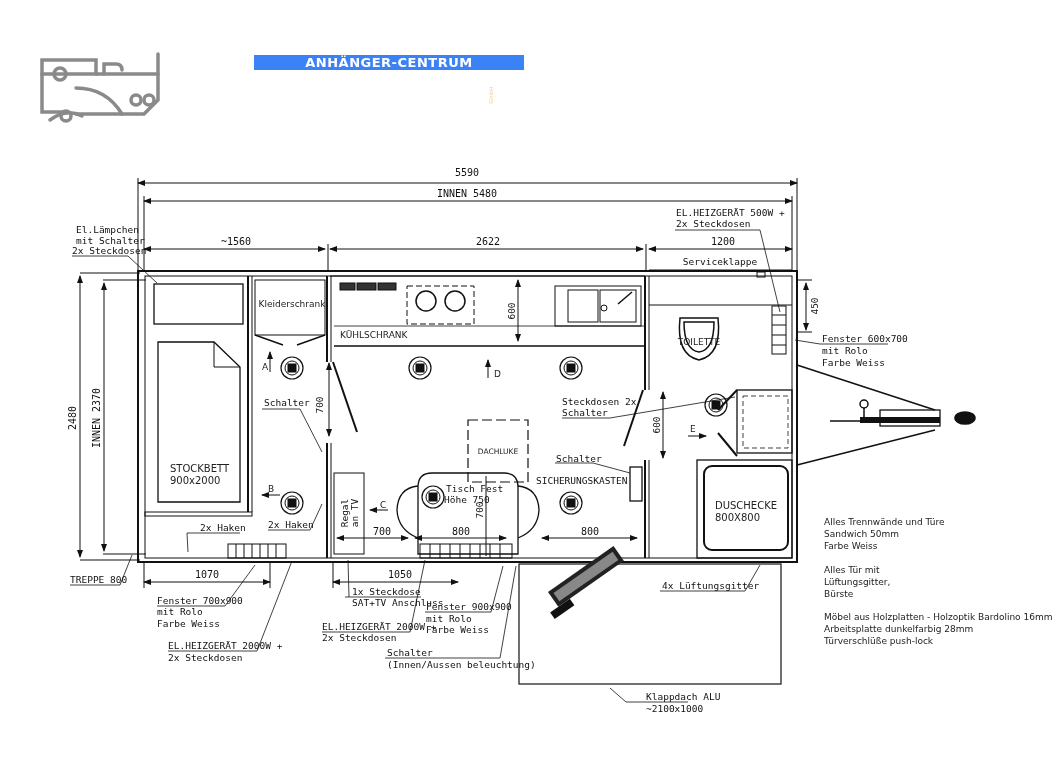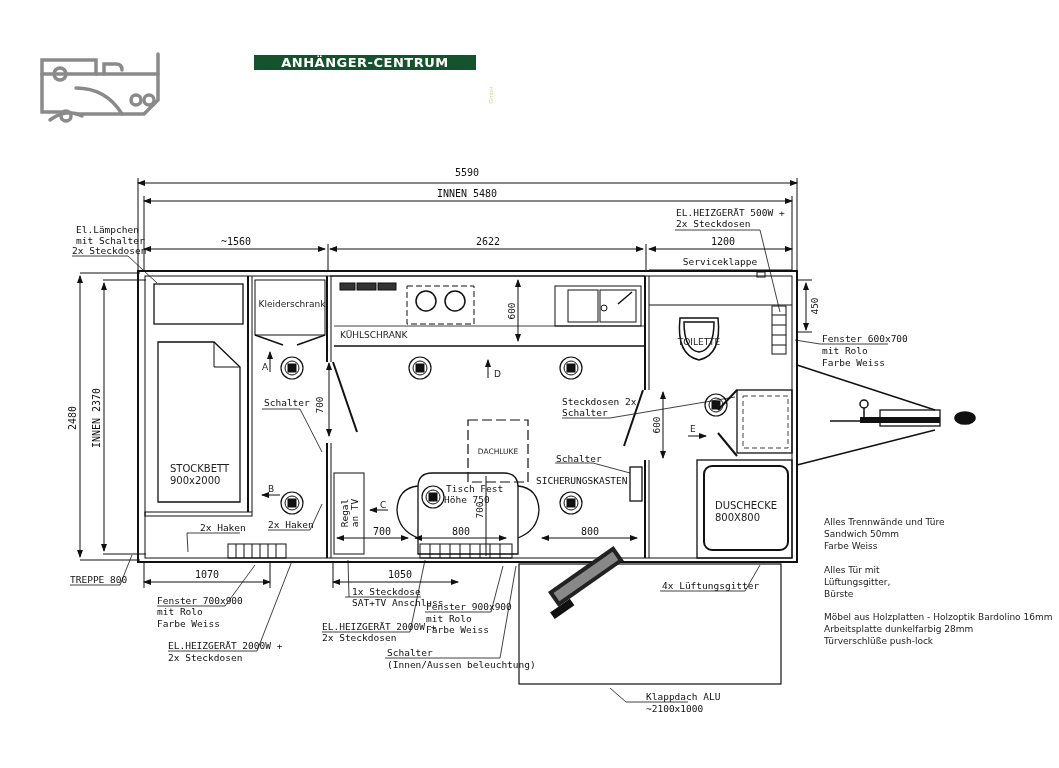--- a/index.html
+++ b/index.html
@@ -1,18 +1,18 @@
 <!DOCTYPE html>
 <html><head>
 <meta charset="utf-8">
 <style>
   html, body { margin:0; padding:0; background:#ffffff; }
   body { width:1059px; height:768px; position:relative; overflow:hidden; font-family:"Liberation Sans", sans-serif; }
   .logo-wrap { position:absolute; left:36px; top:52px; width:460px; height:72px; }
-  .logo-band { position:absolute; left:218px; top:3px; width:222px; height:15px; background:#14532d; color:#ffffff; font-family:"DejaVu Sans", sans-serif; font-weight:bold; font-size:13px; line-height:15px; text-align:center; letter-spacing:0.5px; }
+  .logo-band { position:absolute; left:218px; top:3px; width:270px; height:15px; background:#3b82f6; color:#ffffff; font-family:"DejaVu Sans", sans-serif; font-weight:bold; font-size:13px; line-height:15px; text-align:center; letter-spacing:0.5px; }
   .logo-word { position:absolute; left:140px; top:8px; font-family:"DejaVu Sans", sans-serif; font-weight:bold; font-size:58px; line-height:66px; color:#f8dc8a; letter-spacing:0px; }
   .logo-gmbh { position:absolute; left:446px; top:40px; font-size:6px; color:#e8d39a; transform:rotate(-90deg); }
   svg#plan { position:absolute; left:0; top:0; }
   .t { font-family:"DejaVu Sans Mono", monospace; fill:#111; }
   .ts { font-size:9.5px; }
   .tm { font-size:10px; }
   .tn { font-family:"DejaVu Sans", sans-serif; font-size:9px; fill:#222; }
 </style>
 </head>
 <body>

